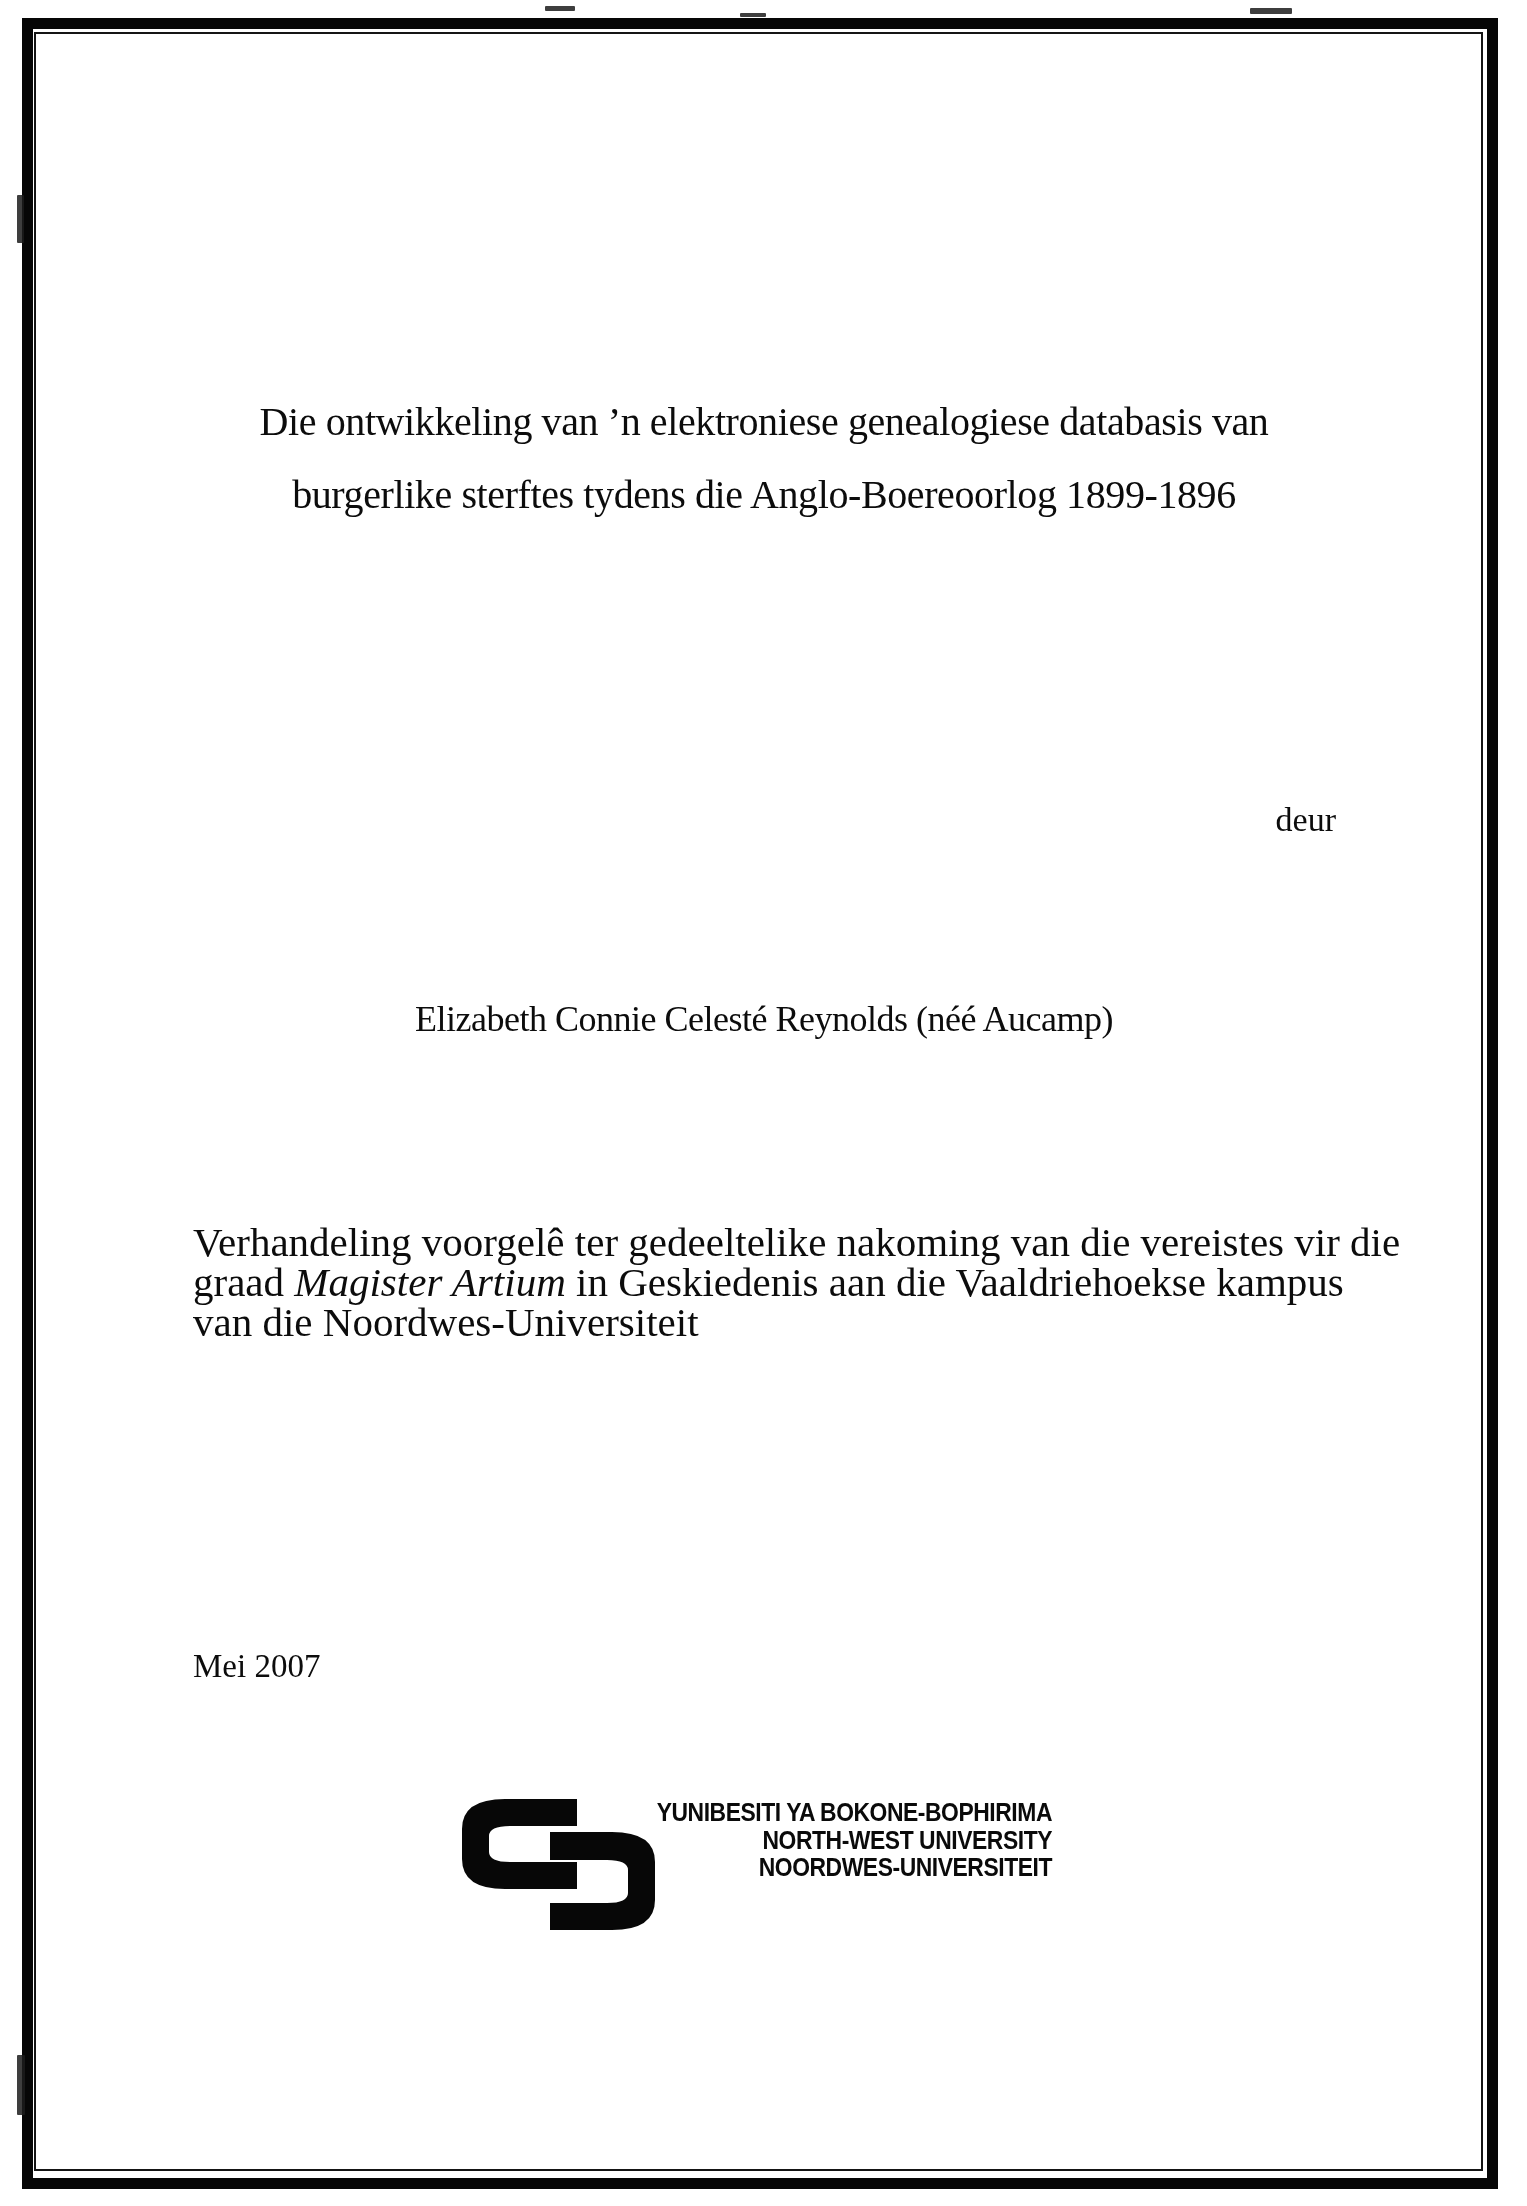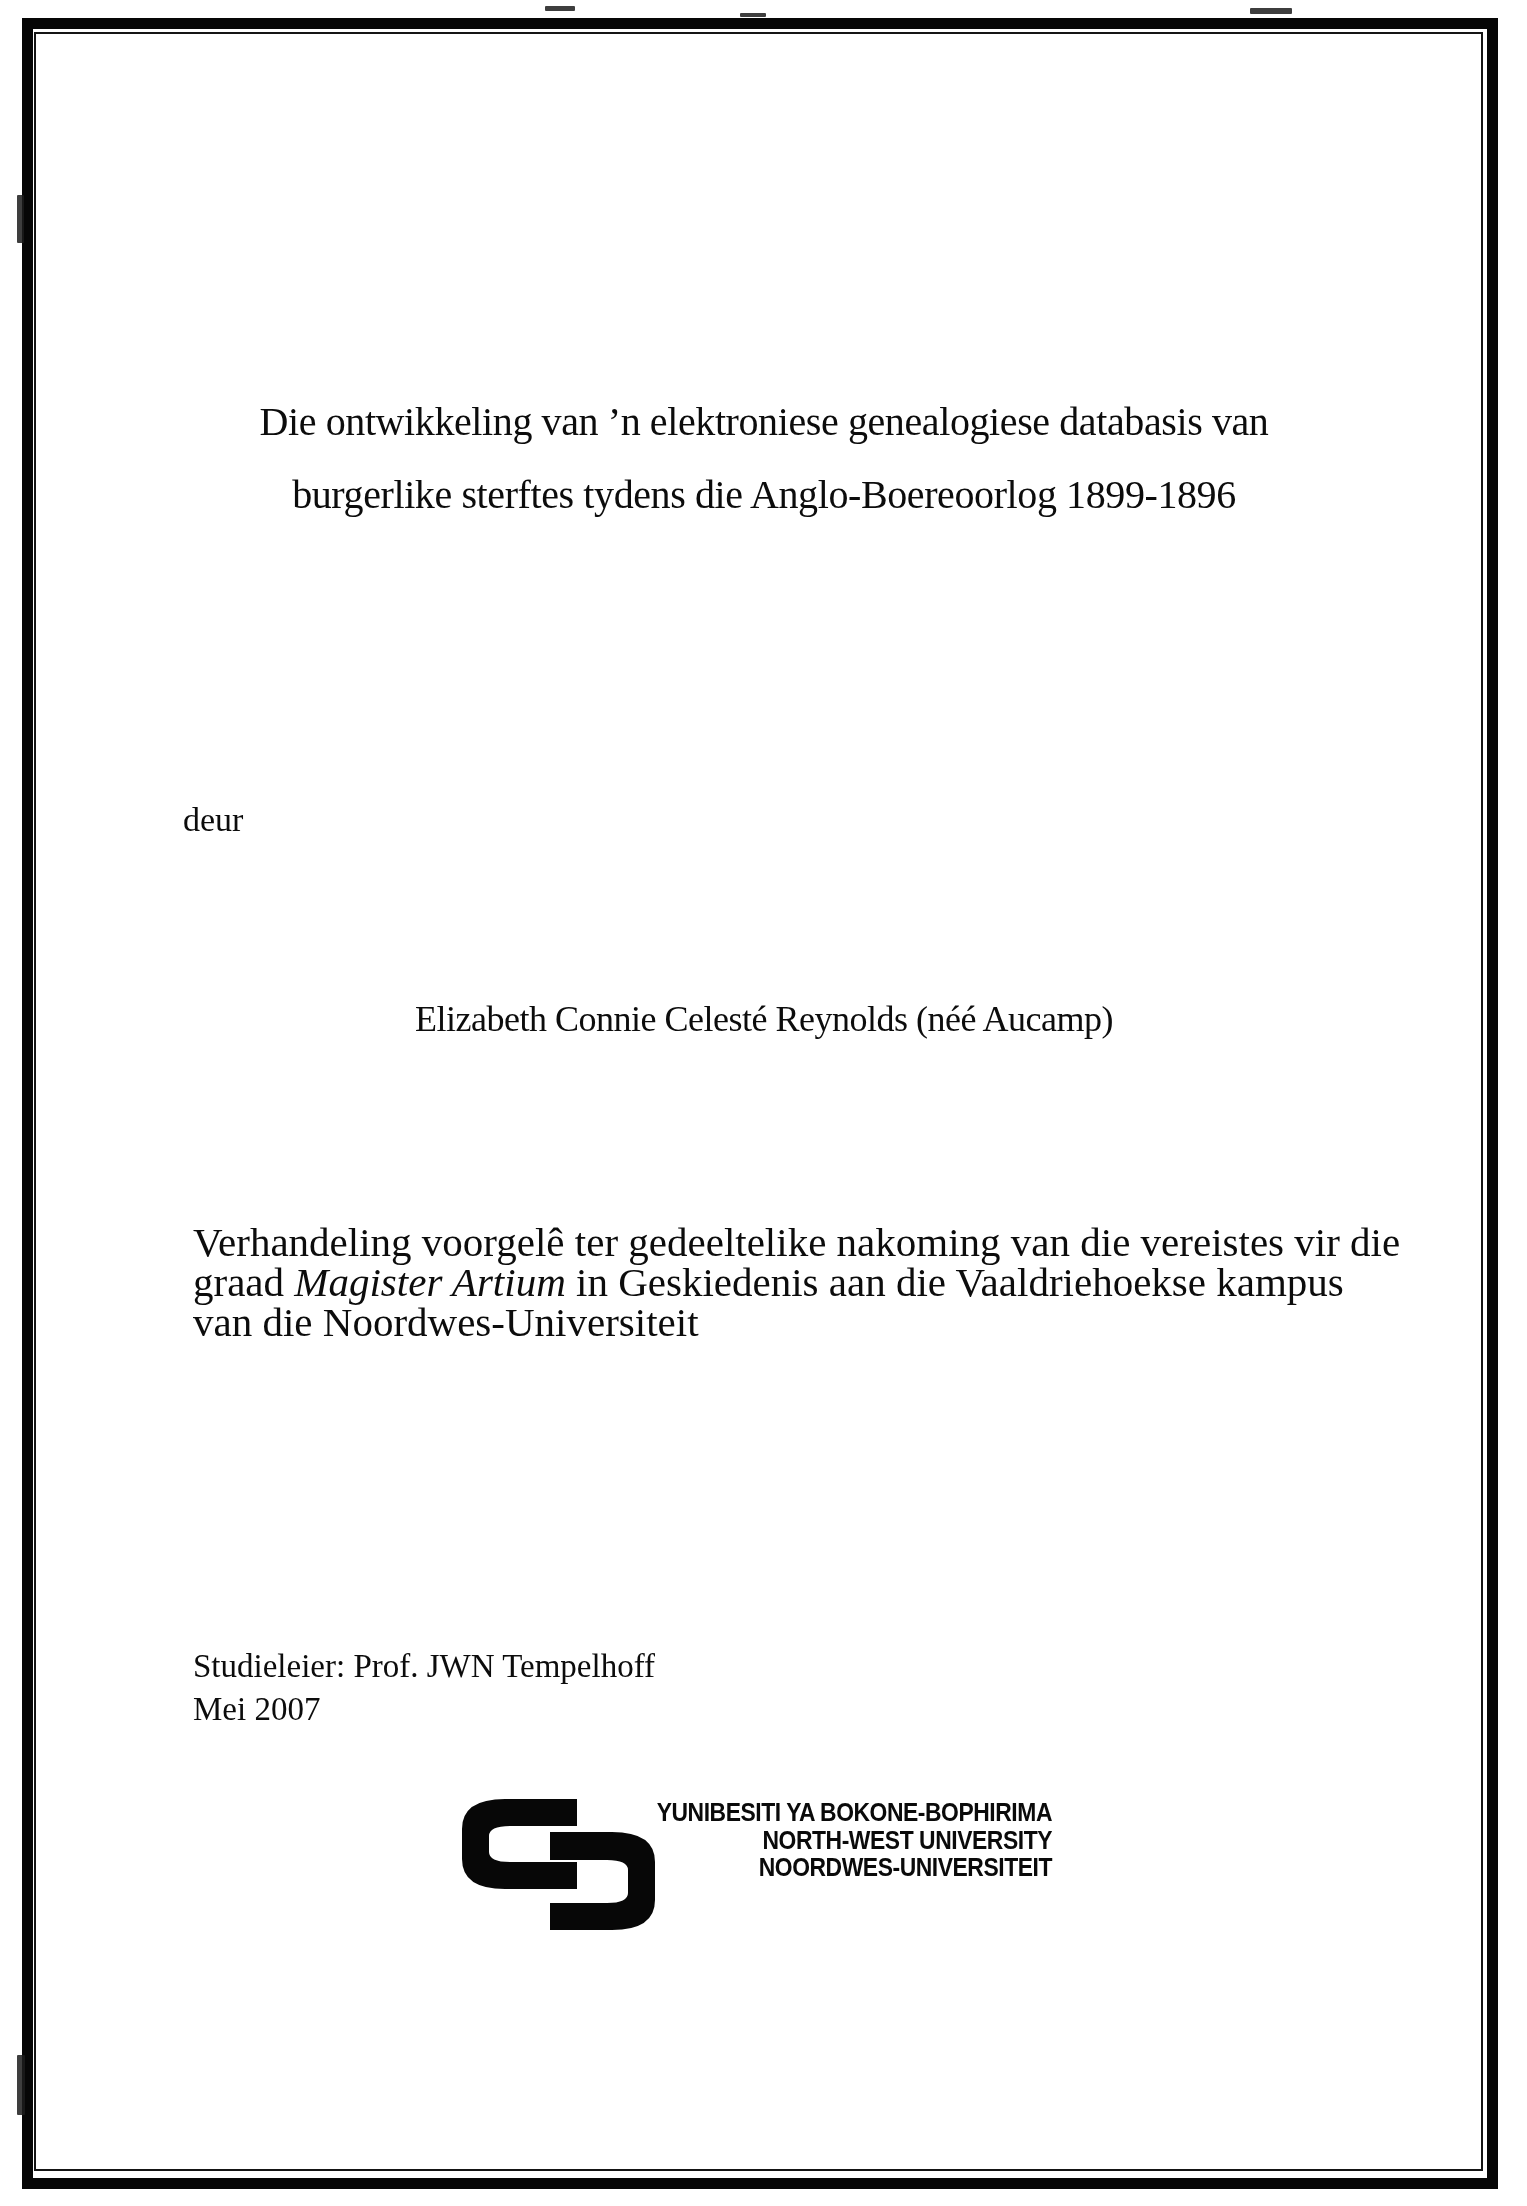--- a/index.html
+++ b/index.html
@@ -25,22 +25,22 @@
 
   
   .speck { background: #1c1c1c; opacity: .85; border-radius: 1px; }
 
   .title {
     left: 193px; top: 385px; width: 1142px;
     font-size: 40px; line-height: 73px; letter-spacing: -0.4px;
     text-align: center; white-space: nowrap;
   }
   .byline {
-    left: 183px; top: 800px; width: 1142px;
-    font-size: 34px; line-height: 40px; text-align: left;
+    left: 194px; top: 800px; width: 1142px;
+    font-size: 34px; line-height: 40px; text-align: right;
   }
   .author {
     left: 193px; top: 958px; width: 1142px;
     font-size: 36px; line-height: 42px; letter-spacing: -0.5px;
     text-align: center; white-space: nowrap; margin-top: 40px;
   }
   .statement {
     left: 193px; top: 1222px; width: 1142px;
     font-size: 41px; line-height: 40px;
   }
@@ -82,21 +82,20 @@
 
 <div class="abs author">Elizabeth Connie Celesté Reynolds (néé Aucamp)</div>
 
 <div class="abs statement">
   <div class="just">Verhandeling voorgelê ter gedeeltelike nakoming van die vereistes vir die</div>
   <div class="line"><span>graad </span><i>Magister Artium</i><span> in Geskiedenis aan die Vaaldriehoekse kampus</span></div>
   <div class="line">van die Noordwes-Universiteit</div>
 </div>
 
 <div class="abs supervisor-block">
-  <div>Studieleier: Prof. JWN Tempelhoff</div>
   <div>Mei 2007</div>
 </div>
 
 <svg class="abs logo-mark" width="215" height="150" viewBox="450 1790 215 150" aria-hidden="true">
   <path fill="#070707" d="M 577 1799 H 505 Q 462 1799 462 1829 V 1859 Q 462 1889 505 1889 H 577 V 1862 H 510 Q 489 1862 489 1852 V 1836 Q 489 1826 510 1826 H 577 Z"></path>
   <path fill="#070707" d="M 550 1832 H 612 Q 655 1832 655 1862 V 1900 Q 655 1930 612 1930 H 550 V 1903 H 607 Q 628 1903 628 1893 V 1870 Q 628 1860 607 1860 H 550 Z"></path>
 </svg>
 
 <div class="abs logo-text">
   <div>YUNIBESITI YA BOKONE-BOPHIRIMA</div>

